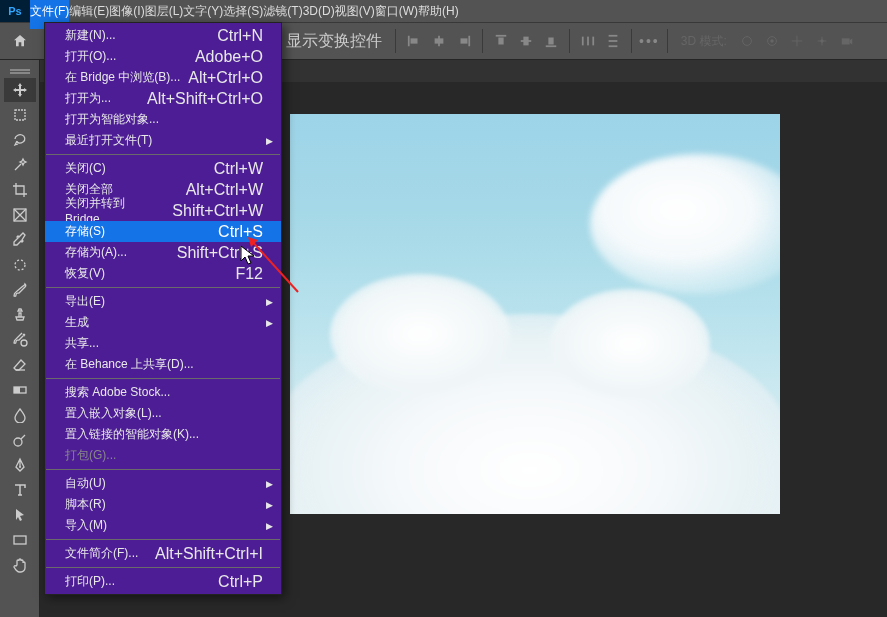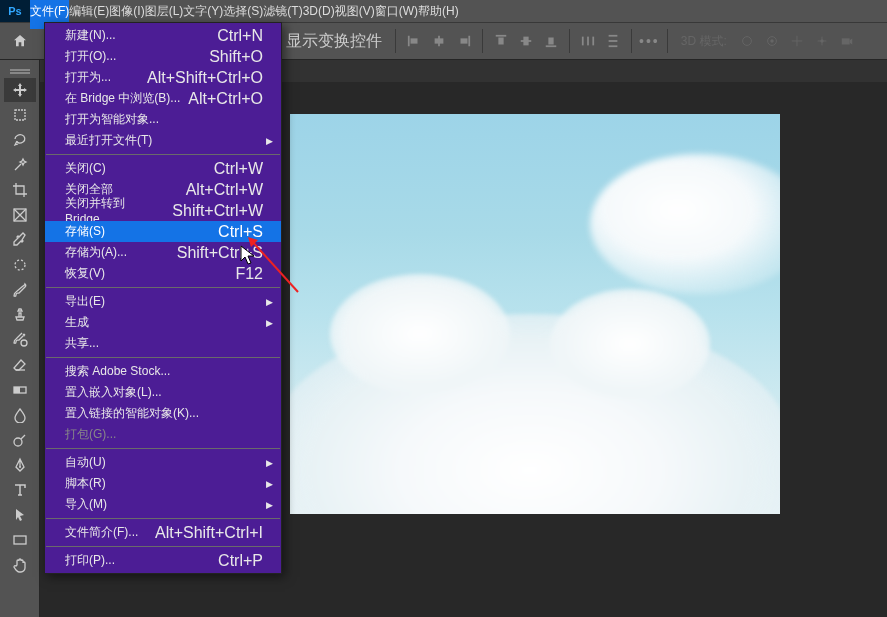--- a/index.html
+++ b/index.html
@@ -279,29 +279,29 @@
   </div>
 </div>
 
 <div class="dropdown" id="file-dd">
     <div class="dd-item">
       <span>新建(N)...</span>
       <span class="shortcut">Ctrl+N</span>
     </div>
     <div class="dd-item">
       <span>打开(O)...</span>
-      <span class="shortcut">Shift+O</span>
+      <span class="shortcut">Adobe+O</span>
+    </div>
+    <div class="dd-item">
+      <span>在 Bridge 中浏览(B)...</span>
+      <span class="shortcut">Alt+Ctrl+O</span>
     </div>
     <div class="dd-item">
       <span>打开为...</span>
       <span class="shortcut">Alt+Shift+Ctrl+O</span>
-    </div>
-    <div class="dd-item">
-      <span>在 Bridge 中浏览(B)...</span>
-      <span class="shortcut">Alt+Ctrl+O</span>
     </div>
     <div class="dd-item">
       <span>打开为智能对象...</span>
     </div>
     <div class="dd-item">
       <span>最近打开文件(T)</span>
       <span class="arrow">▶</span>
     </div>
     <div class="dd-sep"></div>
     <div class="dd-item">
@@ -332,20 +332,23 @@
     <div class="dd-item">
       <span>导出(E)</span>
       <span class="arrow">▶</span>
     </div>
     <div class="dd-item">
       <span>生成</span>
       <span class="arrow">▶</span>
     </div>
     <div class="dd-item">
       <span>共享...</span>
+    </div>
+    <div class="dd-item">
+      <span>在 Behance 上共享(D)...</span>
     </div>
     <div class="dd-sep"></div>
     <div class="dd-item">
       <span>搜索 Adobe Stock...</span>
     </div>
     <div class="dd-item">
       <span>置入嵌入对象(L)...</span>
     </div>
     <div class="dd-item">
       <span>置入链接的智能对象(K)...</span>

